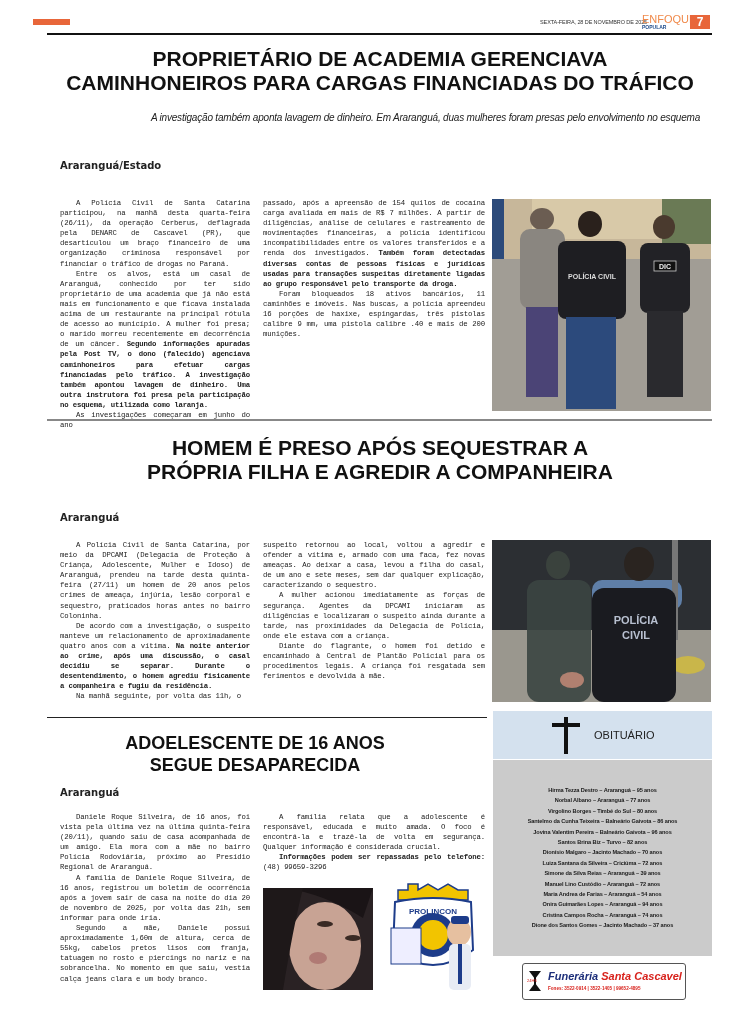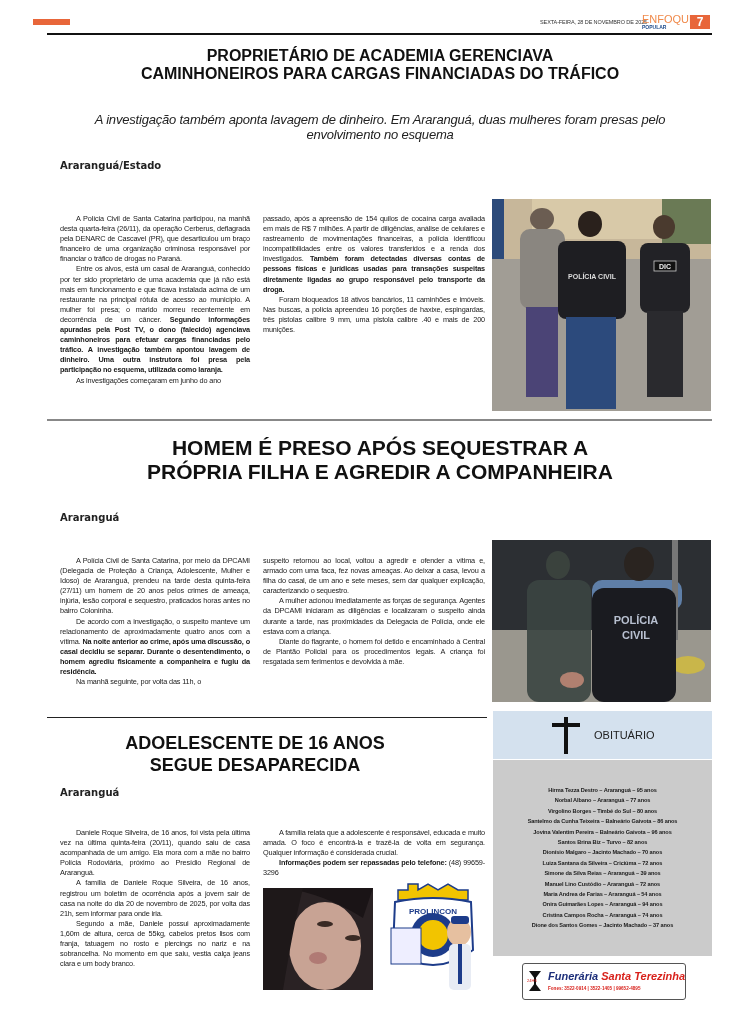--- a/index.html
+++ b/index.html
@@ -6,24 +6,24 @@
   body { width: 745px; height: 1024px; position: relative; overflow: hidden; font-family: "DejaVu Sans", sans-serif; color: #111; }
   .abs { position: absolute; }
   .topbar-accent { left: 33px; top: 19px; width: 37px; height: 6px; background: #e8663a; }
   .top-rule { left: 47px; top: 33px; width: 665px; height: 2px; background: #111; }
   .dateline { left: 540px; top: 19px; font-size: 5.5px; font-family: "Liberation Sans", sans-serif; color: #333; letter-spacing: -0.1px; }
   .brand { left: 642px; top: 14px; font-family: "Liberation Sans", sans-serif; color: #f08a4b; font-size: 11px; line-height: 10px; }
   .brand small { display: block; font-size: 5px; color: #1e4b8a; font-weight: bold; line-height: 6px; }
   .pagenum { left: 690px; top: 15px; width: 20px; height: 14px; background: #e8663a; color: #fff; font-family: "Liberation Sans", sans-serif; font-weight: bold; font-size: 12px; text-align: center; line-height: 14px; }
 
   .headline { font-family: "Liberation Sans", sans-serif; font-weight: bold; text-align: center; color: #111; line-height: 1.12; }
-  .h1 { left: 60px; top: 47px; width: 640px; font-size: 16px; }
-  .sub { left: 60px; top: 112px; width: 640px; text-align: center; font-style: italic; font-family: "Liberation Sans", sans-serif; font-size: 13px; letter-spacing: -0.2px; color: #222; }
+  .h1 { left: 60px; top: 47px; width: 640px; font-size: 21px; }
+  .sub { left: 60px; top: 112px; width: 640px; text-align: right; font-style: italic; font-family: "Liberation Sans", sans-serif; font-size: 10px; letter-spacing: -0.2px; color: #222; }
   .loc { font-family: "DejaVu Sans", sans-serif; font-weight: bold; font-size: 10px; color: #222; }
-  .body-col { font-family: Liberation Sans, sans-serif; font-size: 7.3px; line-height: 10.1px; text-align: justify; color: #1a1a1a; letter-spacing: -0.15px; margin-top: 16px; }
+  .body-col { font-family: Liberation Mono, monospace; font-size: 7.3px; line-height: 10.1px; text-align: justify; color: #1a1a1a; letter-spacing: -0.15px; }
   .body-col p { margin: 0; text-indent: 16px; }
   .body-col b { font-weight: bold; }
 
   .photo { background: #22c55e; overflow: hidden; }
   .rule-gray { height: 2px; background: #888; }
   .rule-black { height: 1px; background: #222; }
 
   .obit-head { left: 493px; top: 711px; width: 219px; height: 48px; background: #d4e1ee; }
   .obit-cross-v { left: 564px; top: 717px; width: 4px; height: 37px; background: #111; }
   .obit-cross-h { left: 552px; top: 723px; width: 28px; height: 4px; background: #111; }
@@ -196,14 +196,14 @@
 
 <div class="abs funeral"></div>
 <div class="abs funeral-logo">
   <svg width="18" height="24" viewBox="0 0 18 24">
     <path d="M9 2 L9 22" stroke="#111" stroke-width="2"></path>
     <path d="M3 2 L15 2 L9 10 Z" fill="#111"></path>
     <path d="M3 22 L15 22 L9 14 Z" fill="#111"></path>
     <text x="1" y="13" font-family="Liberation Sans, sans-serif" font-size="4" fill="#d8221c">24HS</text>
   </svg>
 </div>
-<div class="abs funeral-name"><span style="color:#1d2f7a">Funerária </span><span>Santa Terezinha</span></div>
+<div class="abs funeral-name"><span style="color:#1d2f7a">Funerária </span><span>Santa Cascavel</span></div>
 <div class="abs funeral-phones">Fones: 3522-0914 | 3522-1405 | 99652-4895</div>
 
 </body></html>

